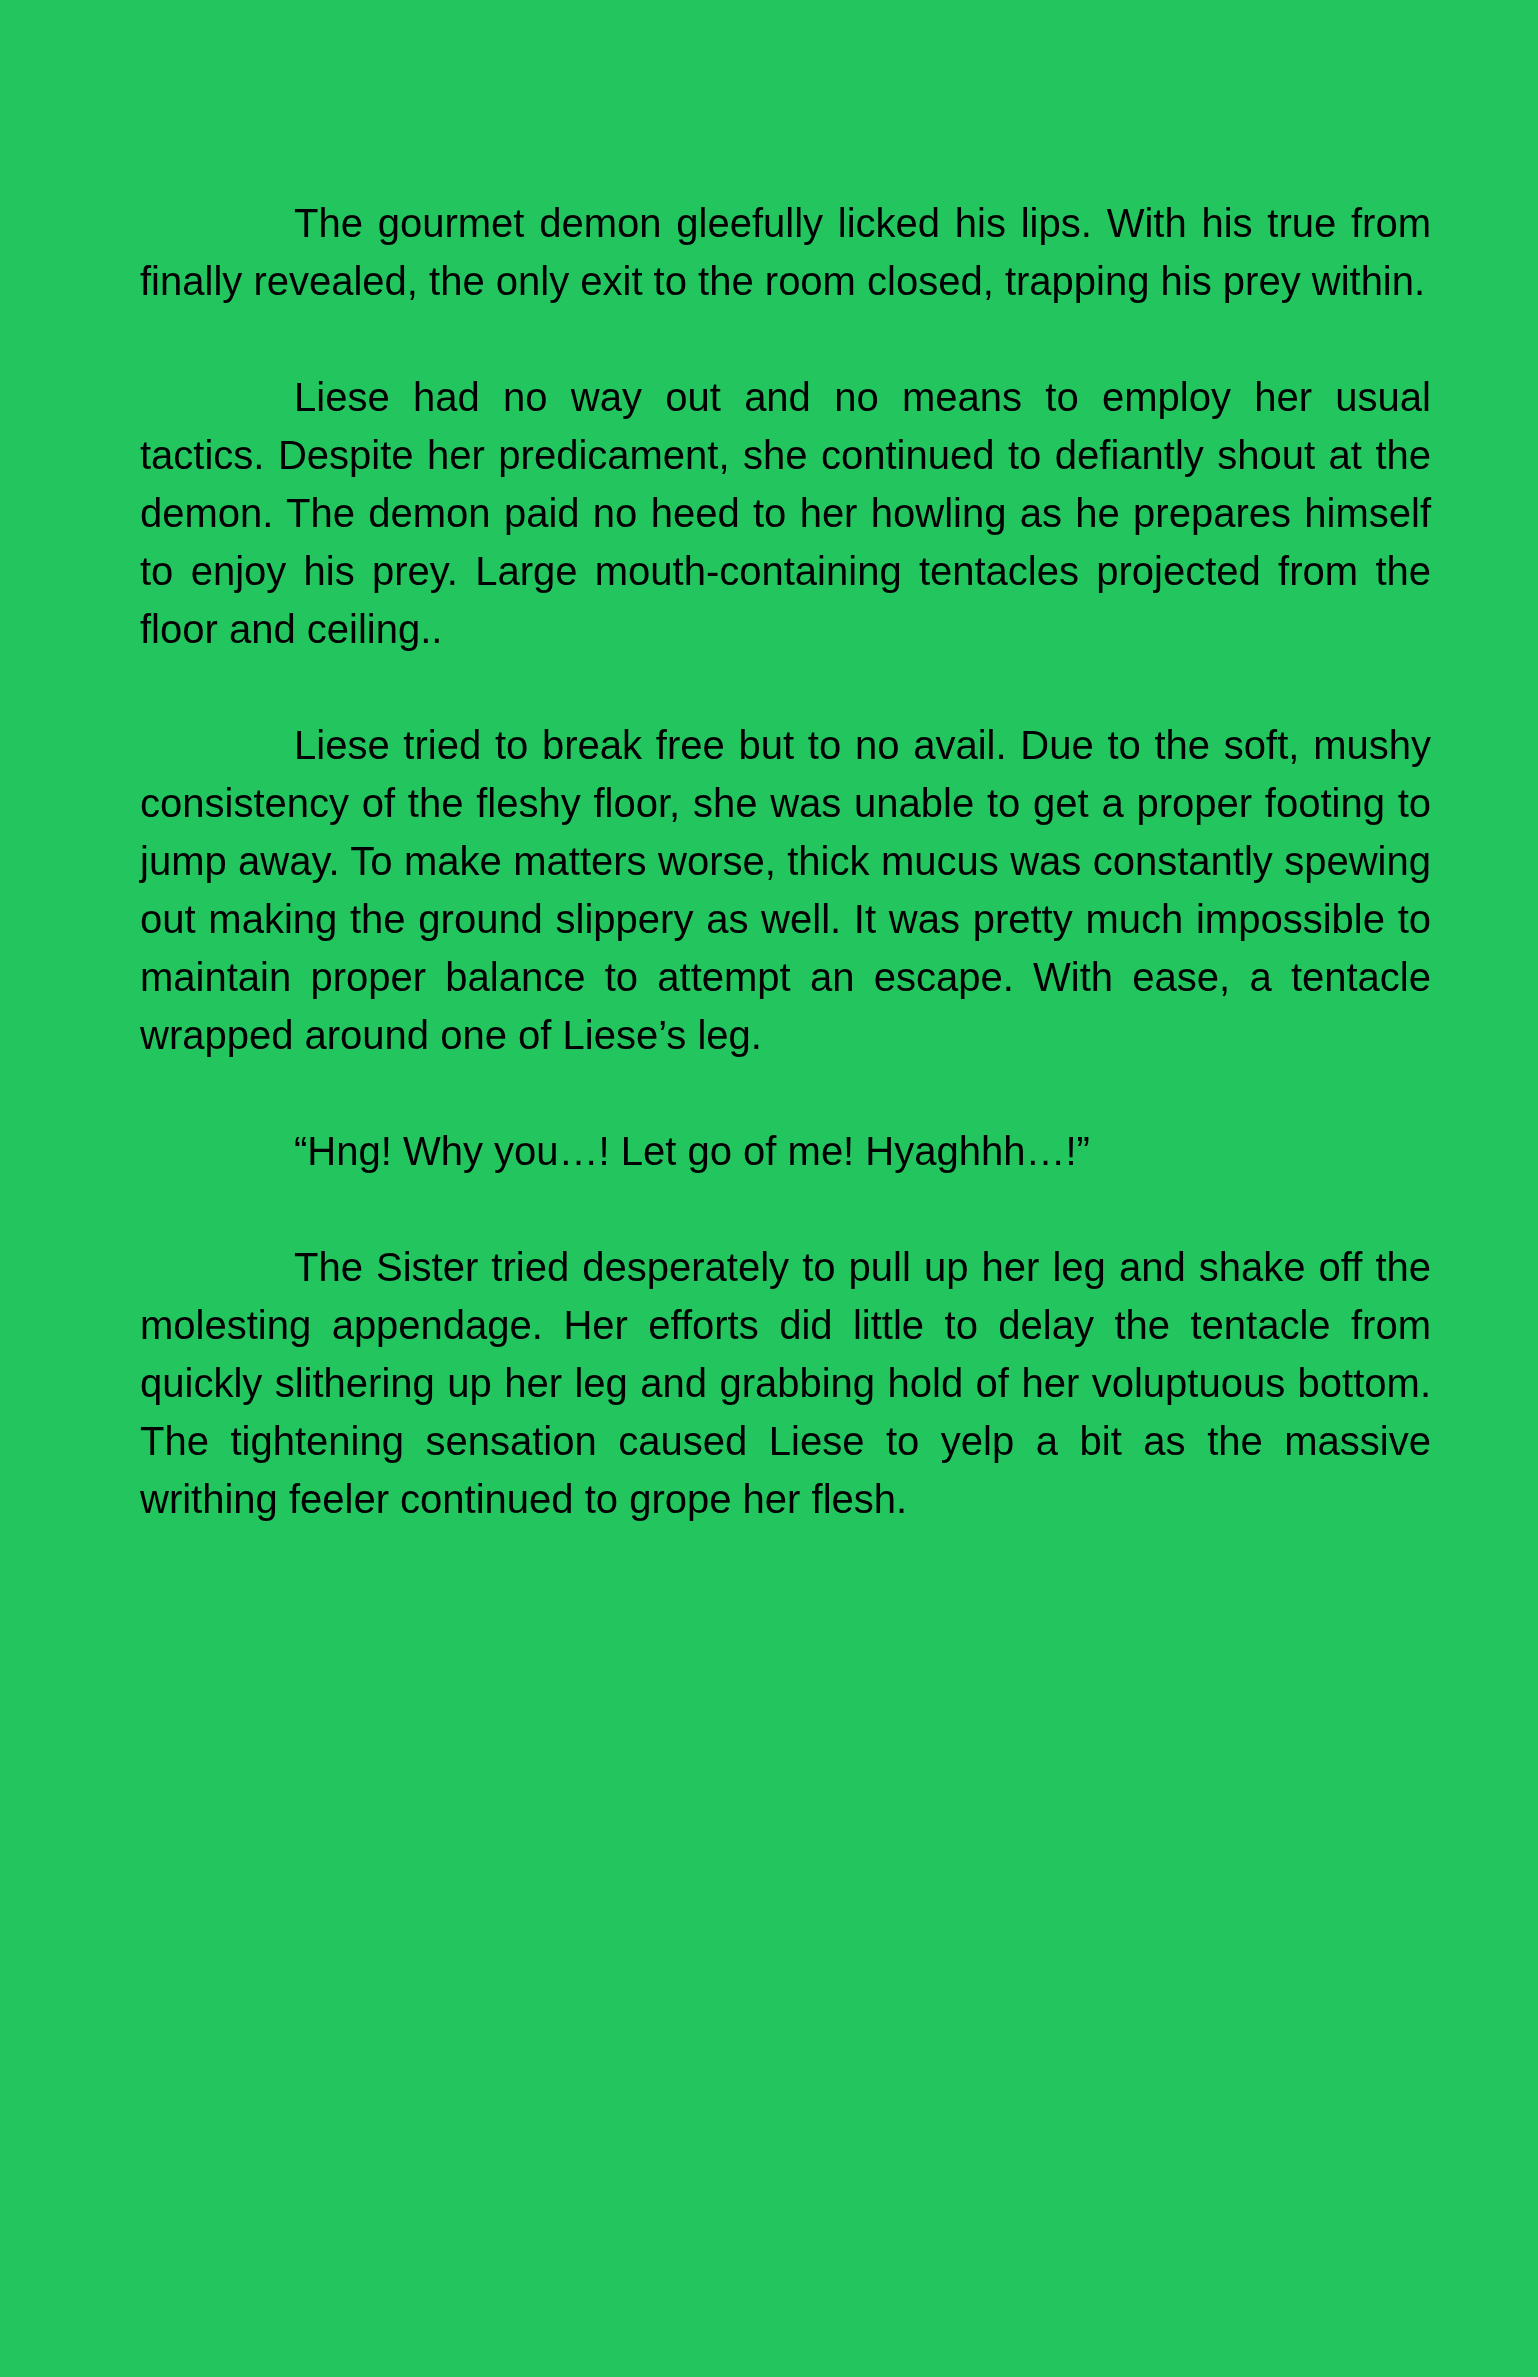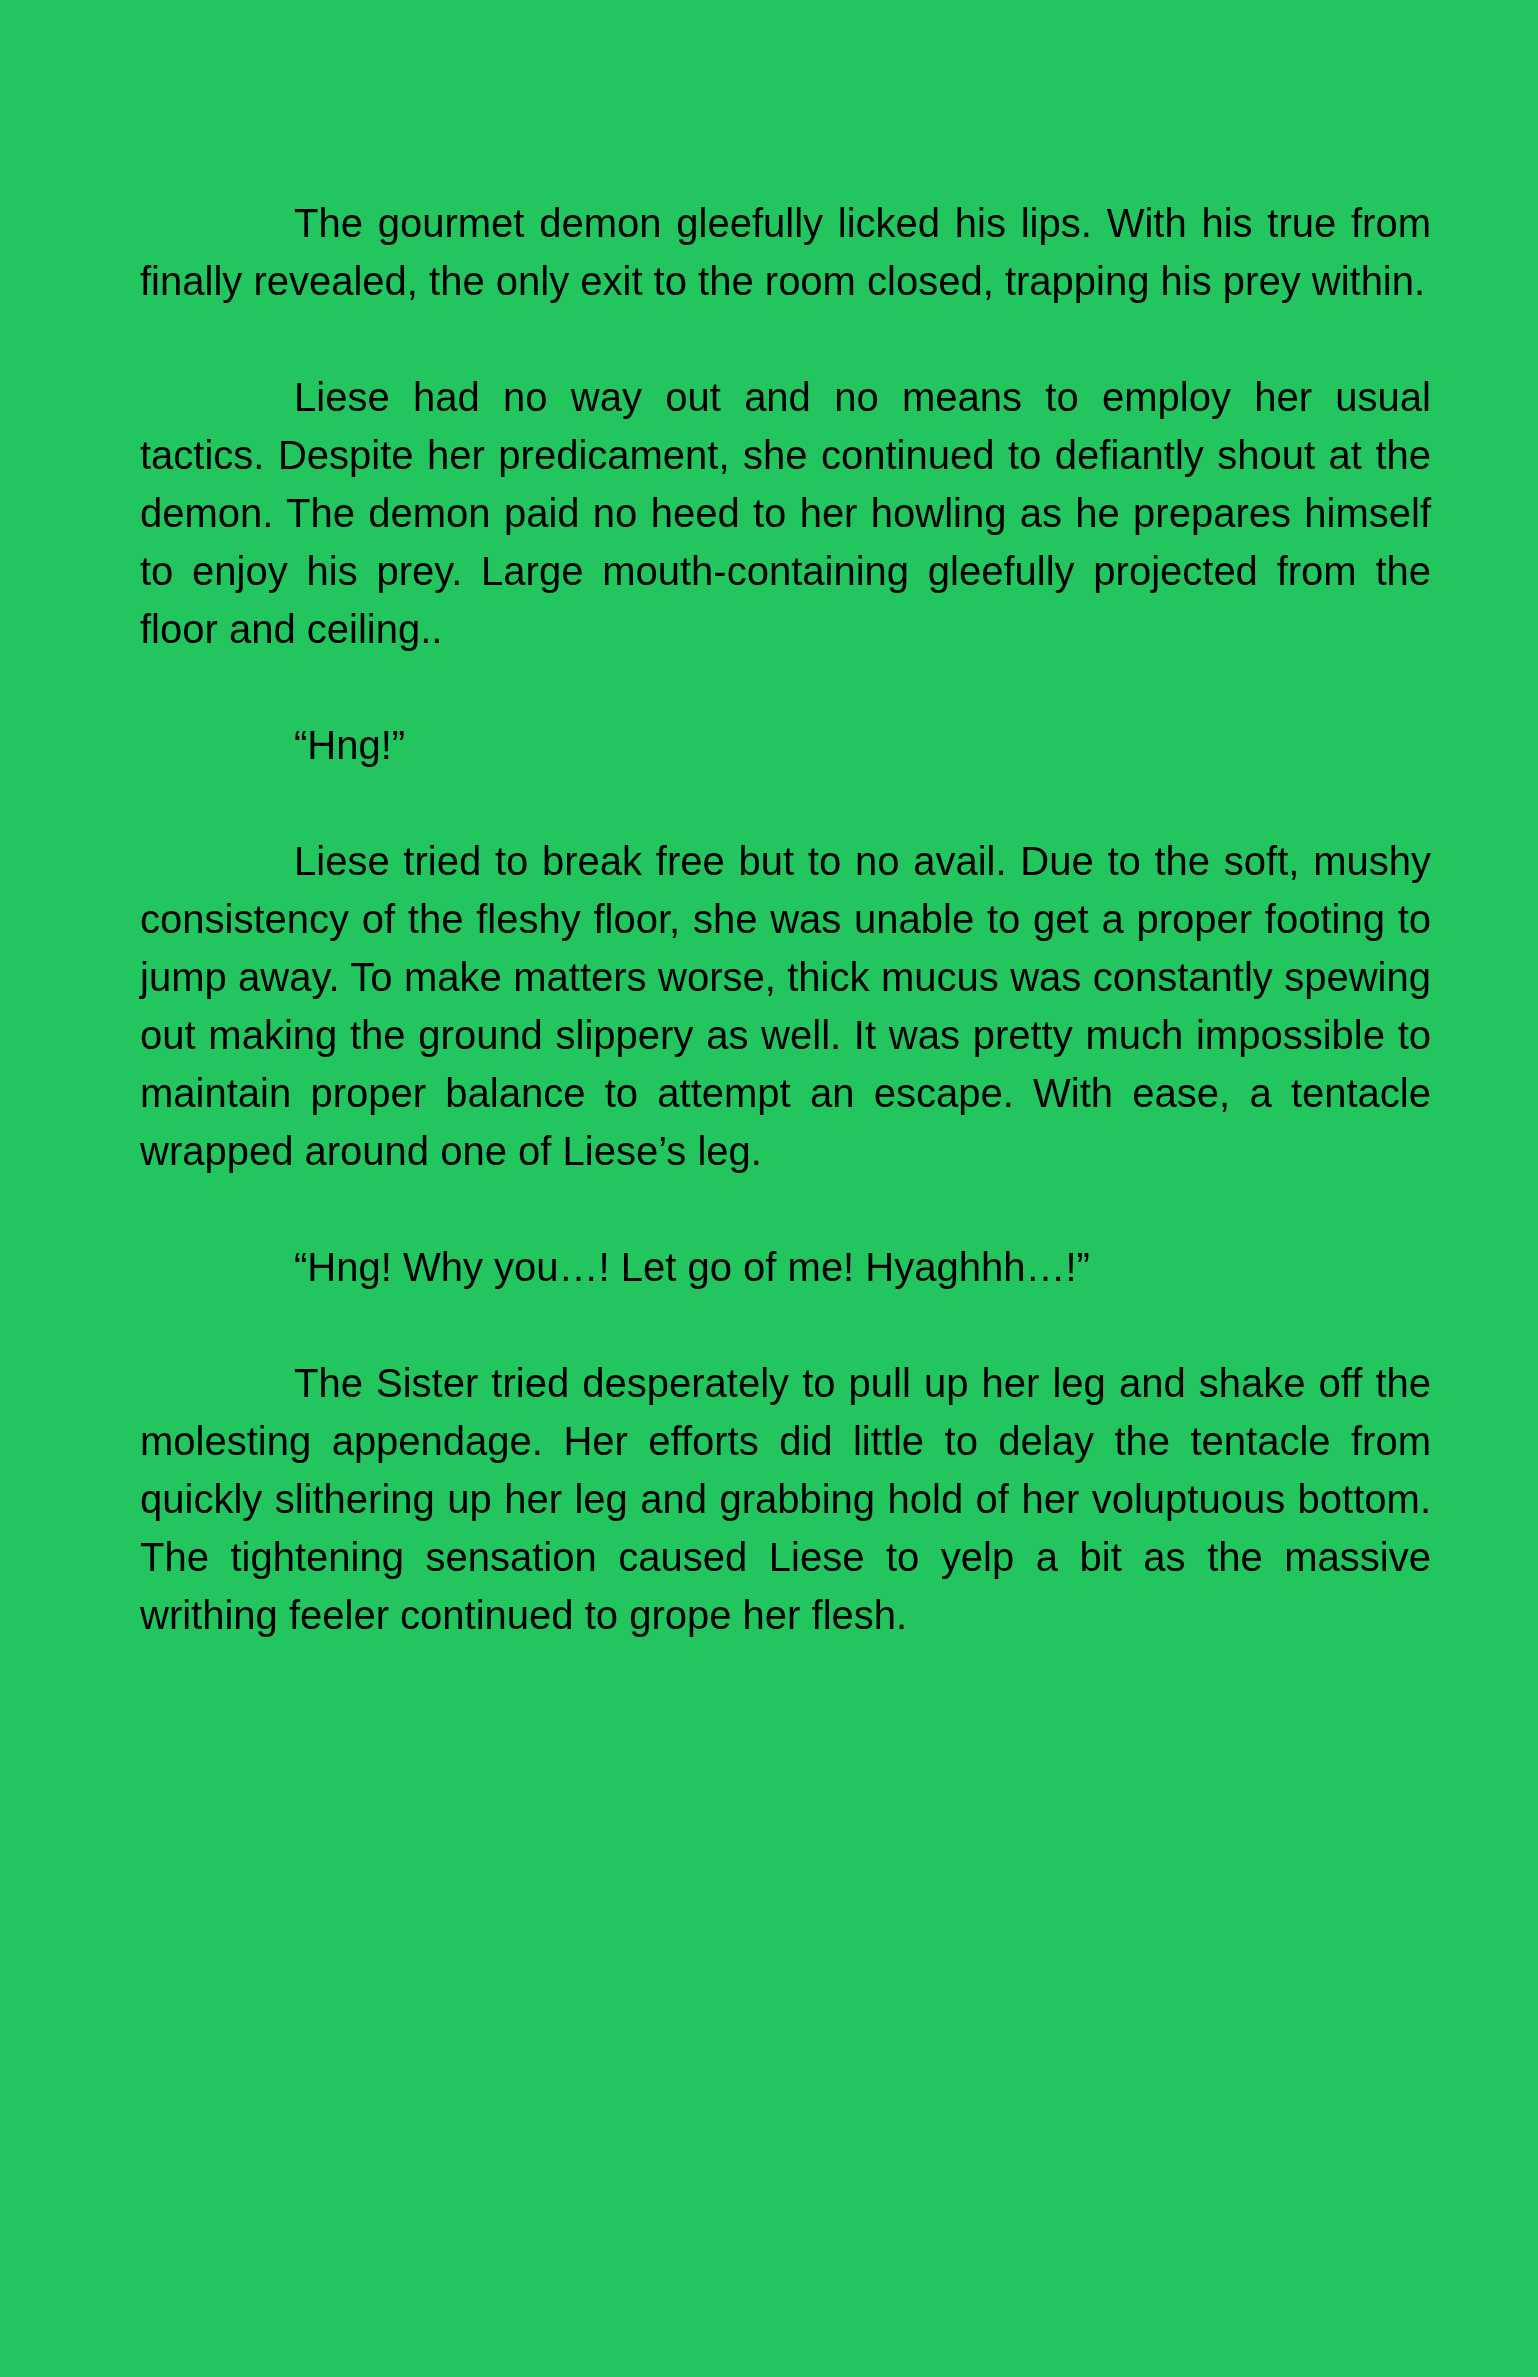--- a/index.html
+++ b/index.html
@@ -29,20 +29,19 @@
     margin: 0 0 58px 0;
     text-indent: 154px;
   }
 </style>
 </head>
 <body>
 
 <div class="page">
   <div class="text-block">
       <p>The gourmet demon gleefully licked his lips. With his true from finally revealed, the only exit to the room closed, trapping his prey within.</p>
-      <p>Liese had no way out and no means to employ her usual tactics. Despite her predicament, she continued to defiantly shout at the demon. The demon paid no heed to her howling as he prepares himself to enjoy his prey. Large mouth-containing gleefully projected from the floor and ceiling..</p>
-      <p>“Hng!”</p>
+      <p>Liese had no way out and no means to employ her usual tactics. Despite her predicament, she continued to defiantly shout at the demon. The demon paid no heed to her howling as he prepares himself to enjoy his prey. Large mouth-containing tentacles projected from the floor and ceiling..</p>
       <p>Liese tried to break free but to no avail. Due to the soft, mushy consistency of the fleshy floor, she was unable to get a proper footing to jump away. To make matters worse, thick mucus was constantly spewing out making the ground slippery as well. It was pretty much impossible to maintain proper balance to attempt an escape. With ease, a tentacle wrapped around one of Liese’s leg.</p>
       <p>“Hng! Why you…! Let go of me! Hyaghhh…!”</p>
       <p>The Sister tried desperately to pull up her leg and shake off the molesting appendage. Her efforts did little to delay the tentacle from quickly slithering up her leg and grabbing hold of her voluptuous bottom. The tightening sensation caused Liese to yelp a bit as the massive writhing feeler continued to grope her flesh.</p>
     </div>
 </div>
 
 
 </body></html>

